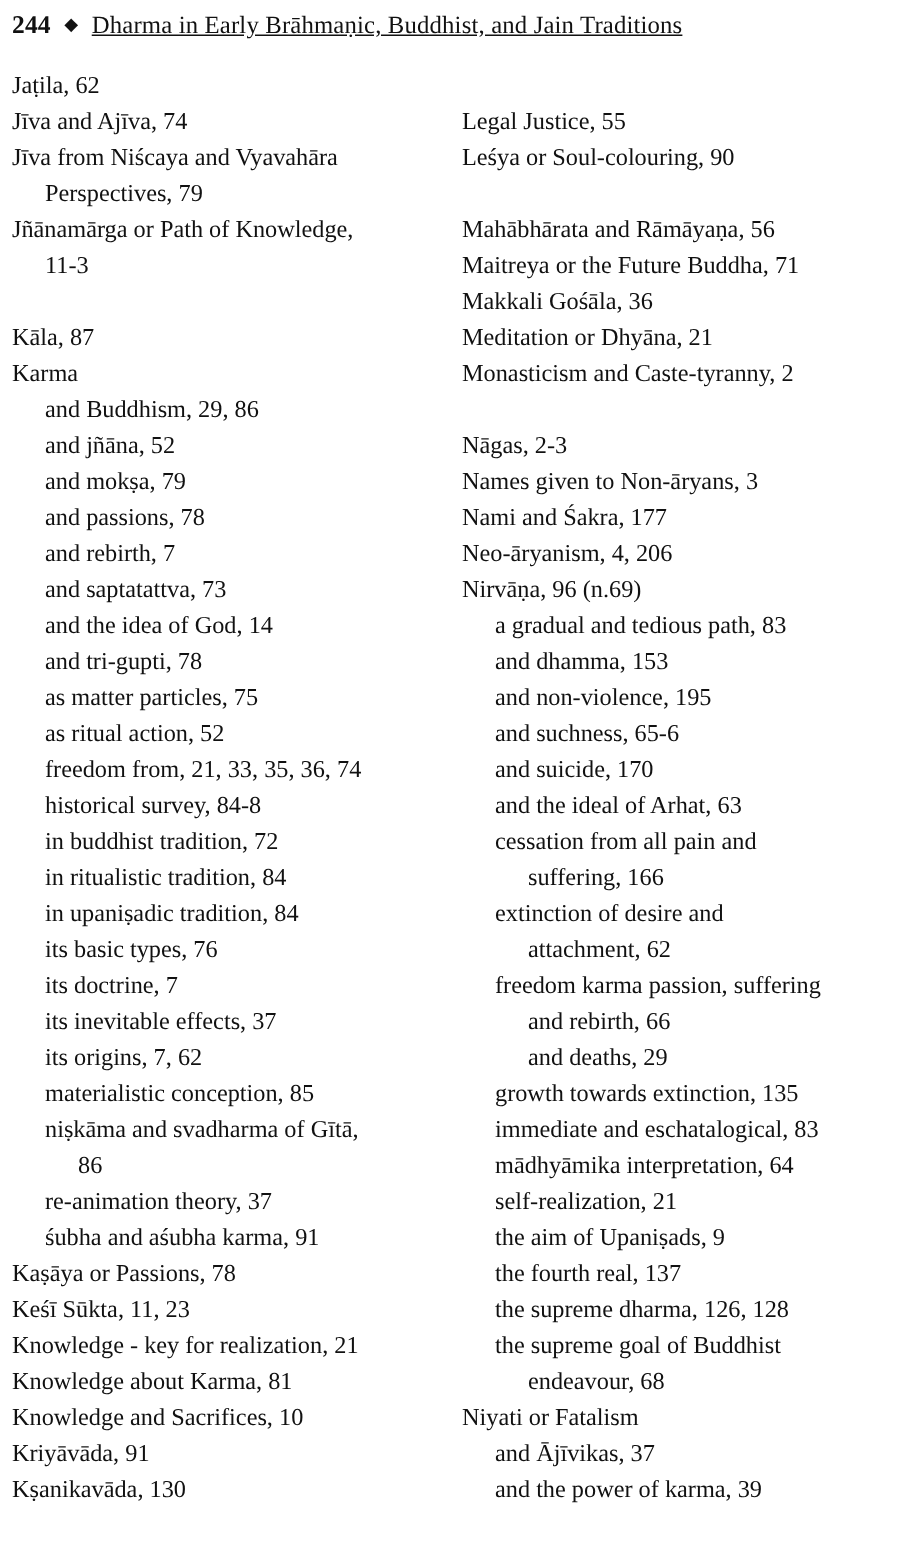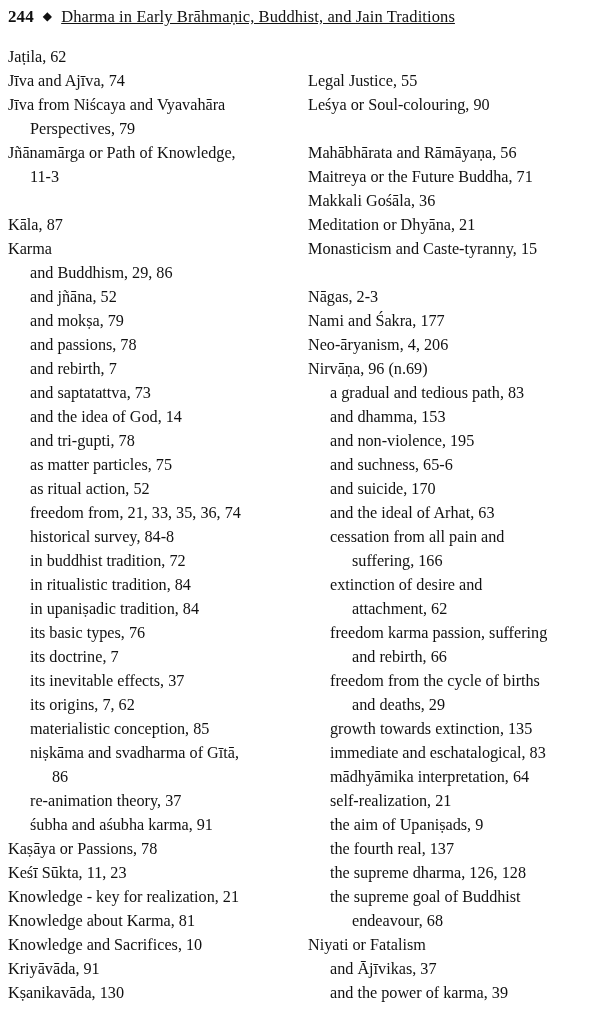--- a/index.html
+++ b/index.html
@@ -155,39 +155,39 @@
       </div>
     <div class="col col-right" id="col-right">
         <div class="entry gap"></div>
         <div class="entry main">Legal Justice, 55</div>
         <div class="entry main">Leśya or Soul-colouring, 90</div>
         <div class="entry gap"></div>
         <div class="entry main">Mahābhārata and Rāmāyaṇa, 56</div>
         <div class="entry main">Maitreya or the Future Buddha, 71</div>
         <div class="entry main">Makkali Gośāla, 36</div>
         <div class="entry main">Meditation or Dhyāna, 21</div>
-        <div class="entry main">Monasticism and Caste-tyranny, 15</div>
+        <div class="entry main">Monasticism and Caste-tyranny, 2</div>
         <div class="entry gap"></div>
         <div class="entry main">Nāgas, 2-3</div>
+        <div class="entry main">Names given to Non-āryans, 3</div>
         <div class="entry main">Nami and Śakra, 177</div>
         <div class="entry main">Neo-āryanism, 4, 206</div>
         <div class="entry main">Nirvāṇa, 96 (n.69)</div>
         <div class="entry sub">a gradual and tedious path, 83</div>
         <div class="entry sub">and dhamma, 153</div>
         <div class="entry sub">and non-violence, 195</div>
         <div class="entry sub">and suchness, 65-6</div>
         <div class="entry sub">and suicide, 170</div>
         <div class="entry sub">and the ideal of Arhat, 63</div>
         <div class="entry sub">cessation from all pain and</div>
         <div class="entry sub-cont">suffering, 166</div>
         <div class="entry sub">extinction of desire and</div>
         <div class="entry sub-cont">attachment, 62</div>
         <div class="entry sub">freedom karma passion, suffering</div>
         <div class="entry sub-cont">and rebirth, 66</div>
-        <div class="entry sub">freedom from the cycle of births</div>
         <div class="entry sub-cont">and deaths, 29</div>
         <div class="entry sub">growth towards extinction, 135</div>
         <div class="entry sub">immediate and eschatalogical, 83</div>
         <div class="entry sub">mādhyāmika interpretation, 64</div>
         <div class="entry sub">self-realization, 21</div>
         <div class="entry sub">the aim of Upaniṣads, 9</div>
         <div class="entry sub">the fourth real, 137</div>
         <div class="entry sub">the supreme dharma, 126, 128</div>
         <div class="entry sub">the supreme goal of Buddhist</div>
         <div class="entry sub-cont">endeavour, 68</div>

